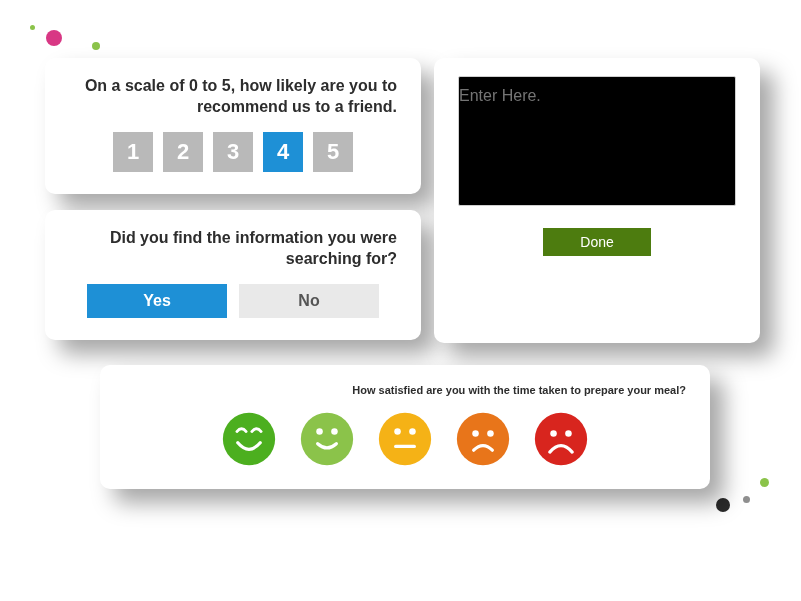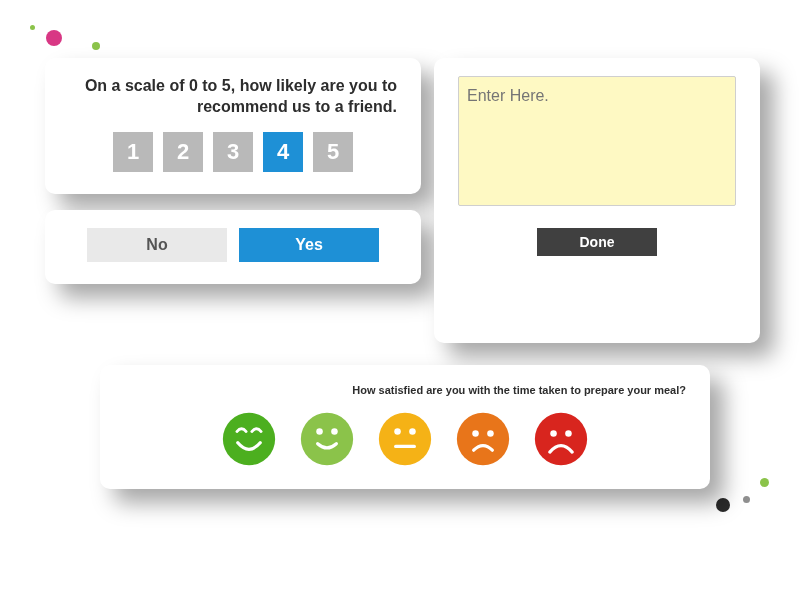--- a/index.html
+++ b/index.html
@@ -64,36 +64,36 @@
     user-select: none;
   }
   .yn-yes { background: #1e90d6; color: #fff; }
   .yn-no  { background: #e9e9e9; color: #555; }
   
   .feedback-box {
     width: 100%;
     height: 130px;
     border: 1px solid #cfcfcf;
     border-radius: 2px;
-    padding: 10px 8px;
+    padding: 10px 0;
     color: #888;
     font-size: 16px;
     font-family: inherit;
     resize: none;
     outline: none;
-    background: #fef9c3;
+    background: #000000;
   }
   .done-btn {
     display: block;
     margin: 18px auto 0 auto;
-    width: 120px;
+    width: 108px;
     height: 28px;
-    background: #404040;
+    background: #4d7c0f;
     color: #fff;
-    font-weight: 700;
+    font-weight: 400;
     font-size: 14px;
     border: none;
     cursor: pointer;
   }
   
   .faces-row {
     display: flex;
     justify-content: center;
     gap: 22px;
     margin-top: 6px;
@@ -121,23 +121,24 @@
   <div class="rating-row" id="rating-row">
       <div class="rating-box">1</div>
       <div class="rating-box">2</div>
       <div class="rating-box">3</div>
       <div class="rating-box selected">4</div>
       <div class="rating-box">5</div>
     </div>
 </div>
 
 <div class="card" style="top:210px; left:45px; width:376px;">
+  <div class="question">Did you find the information you were searching for?</div>
   <div class="yn-row">
+    <div class="yn-btn yn-yes">Yes</div>
     <div class="yn-btn yn-no">No</div>
-    <div class="yn-btn yn-yes">Yes</div>
   </div>
 </div>
 
 <div class="card" style="top:58px; left:434px; width:326px; height:285px;">
   <textarea class="feedback-box" placeholder="Enter Here." style=""></textarea>
   <button class="done-btn">Done</button>
 </div>
 
 <div class="card" style="top:365px; left:100px; width:610px;">
   <div class="question" style="font-size:11px;">How satisfied are you with the time taken to prepare your meal?</div>

